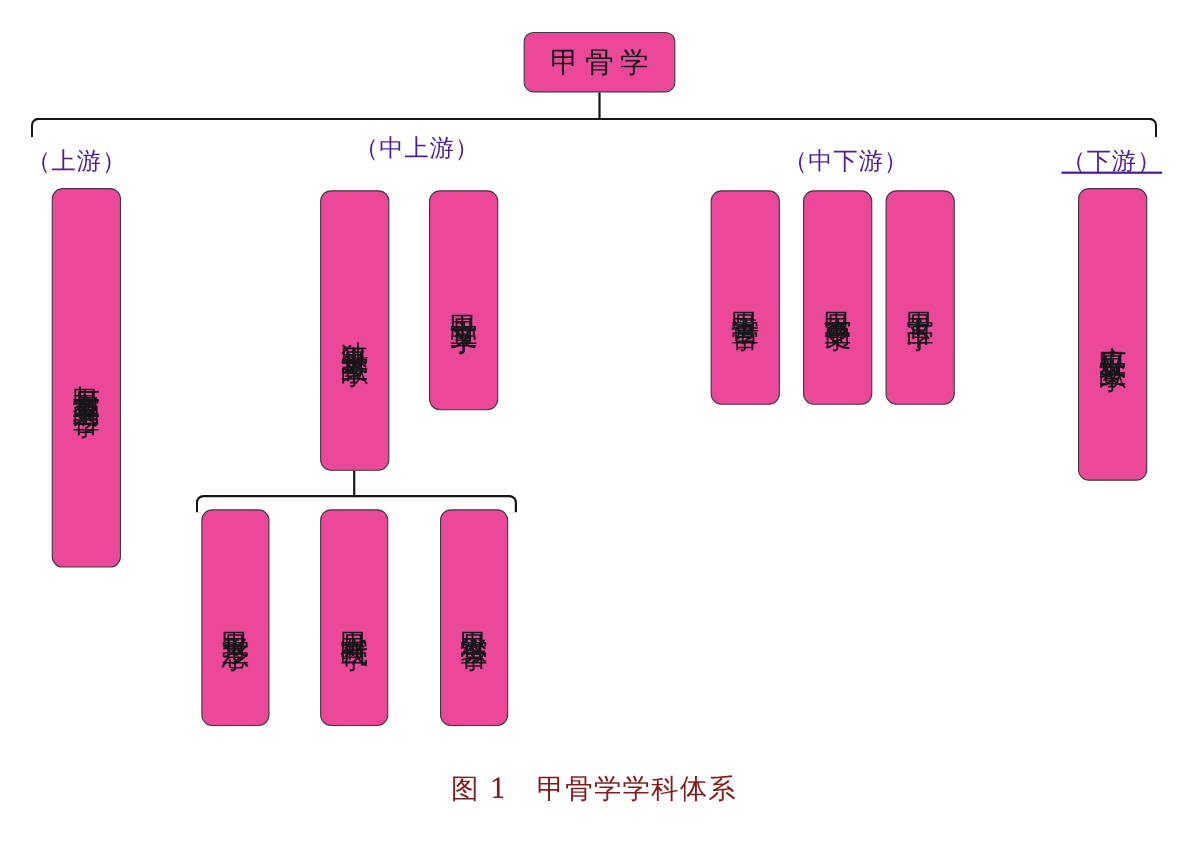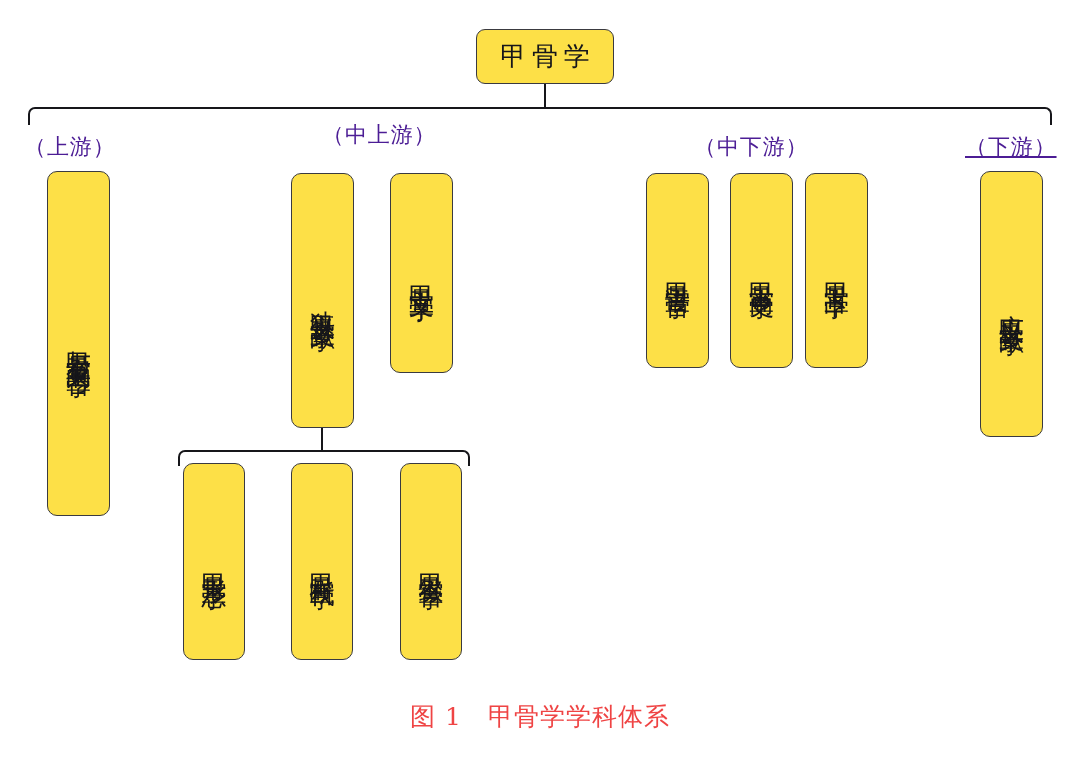--- a/index.html
+++ b/index.html
@@ -13,21 +13,21 @@
     height: 773px;
     background: #ffffff;
     font-family: "DejaVu Serif", "Liberation Serif", serif;
     overflow: hidden;
   }
   .node {
     position: absolute;
     box-sizing: border-box;
     border: 1.6px solid #3a3a40;
     border-radius: 10px;
-    background: #fde047;
+    background: #ec4899;
     display: flex;
     align-items: center;
     justify-content: center;
     color: #16161a;
   }
   .node .vtext {
     writing-mode: vertical-rl;
     text-orientation: upright;
     letter-spacing: 0.12em;
     line-height: 1.0;
@@ -49,21 +49,21 @@
     letter-spacing: 0.04em;
     color: #4c1d95;
     white-space: nowrap;
   }
   .caption {
     position: absolute;
     width: 100%;
     text-align: center;
     font-size: 25px;
     letter-spacing: 0.04em;
-    color: #ef4444;
+    color: #7f1d1d;
   }
   .bracket {
     position: absolute;
     box-sizing: border-box;
     border-top: 2.2px solid #16161a;
     border-left: 2.2px solid #16161a;
     border-right: 2.2px solid #16161a;
     border-top-left-radius: 7px;
     border-top-right-radius: 7px;
   }
@@ -81,21 +81,21 @@
   <div class="node horizontal" style="left:476px; top:29px; width:138px; height:55px;">
     <span class="htext">甲骨学</span>
   </div>
 
   <div class="stem" style="left:544px; top:84px; height:25px;"></div>
 
   <div class="bracket" style="left:28px; top:107px; width:1024px; height:18px;"></div>
 
   <div class="tier-label" style="left:24px; top:132px;">（上游）</div>
   <div class="tier-label" style="left:322px; top:120px;">（中上游）</div>
-  <div class="tier-label" style="left:694px; top:132px;">（中下游）</div>
+  <div class="tier-label" style="left:712px; top:132px;">（中下游）</div>
   <div class="tier-label" style="left:965px; top:132px;text-decoration:underline;">（下游）</div>
 
   <div class="node" style="left:47px; top:171px; width:63px; height:345px;">
     <span class="vtext">与甲骨有关的考古学</span>
   </div>
 
   <div class="node" style="left:291px; top:173px; width:63px; height:255px;">
     <span class="vtext">狭义甲骨文献学</span>
   </div>
   <div class="node" style="left:390px; top:173px; width:63px; height:200px;">

